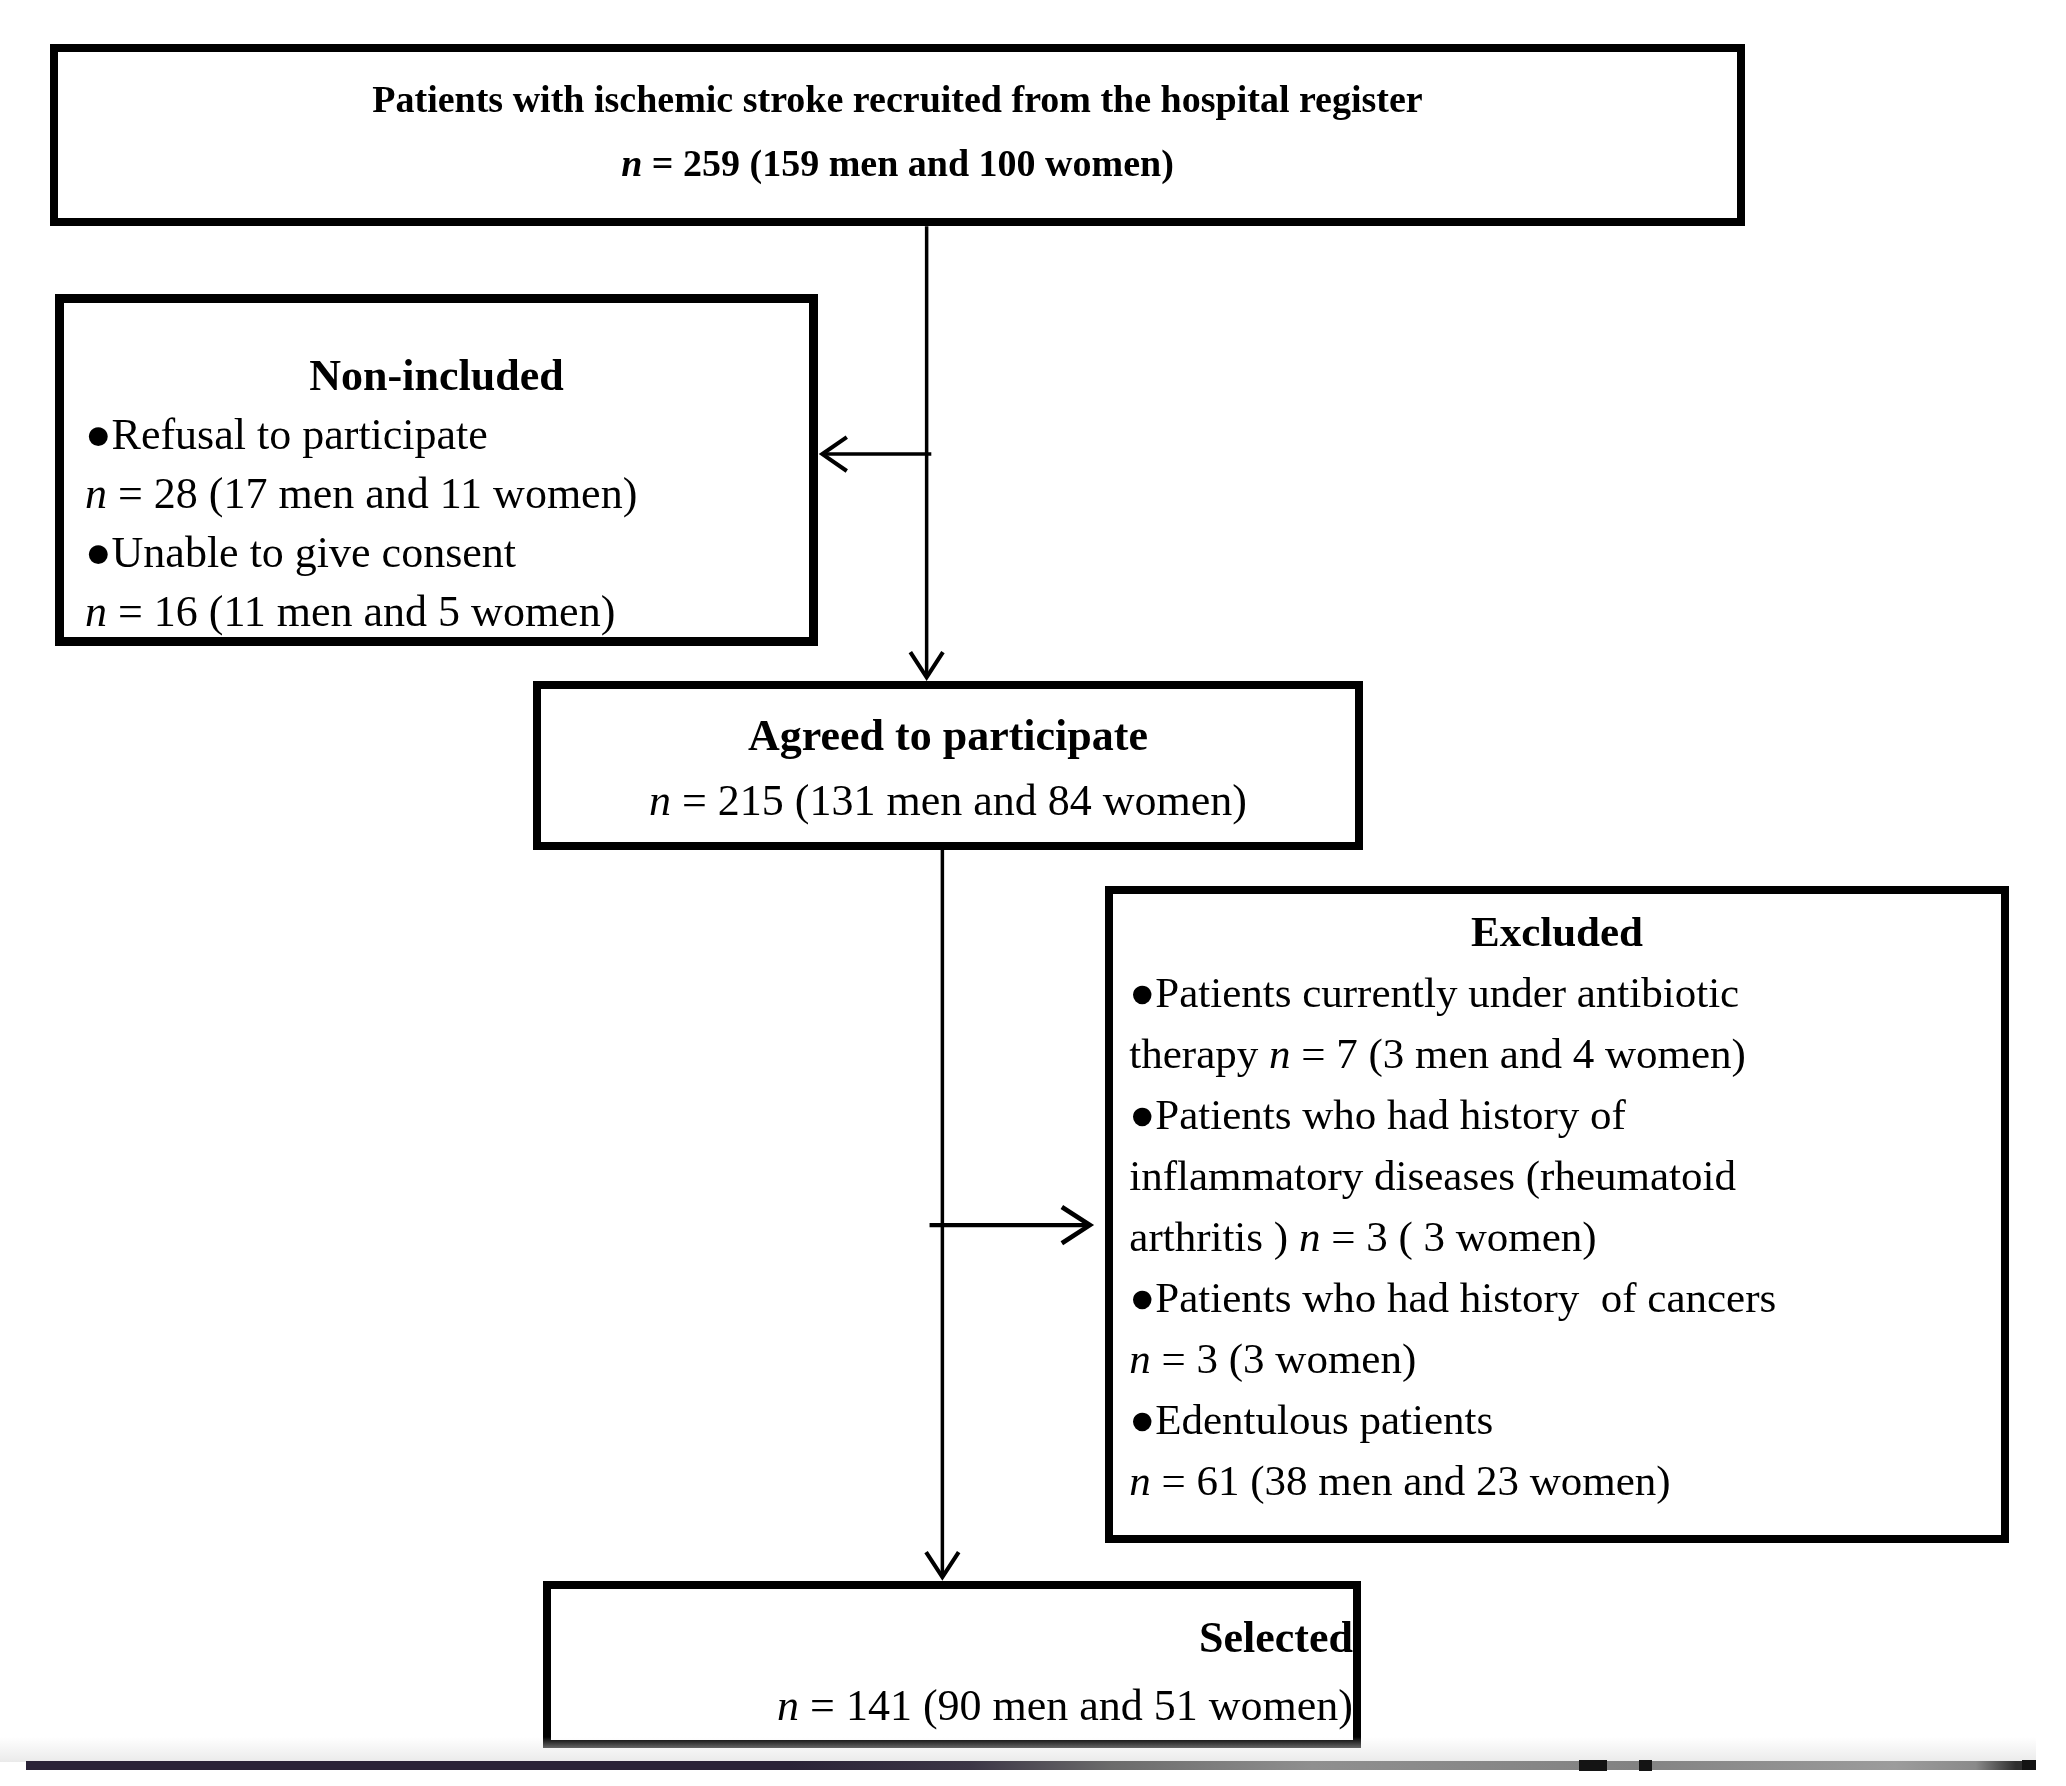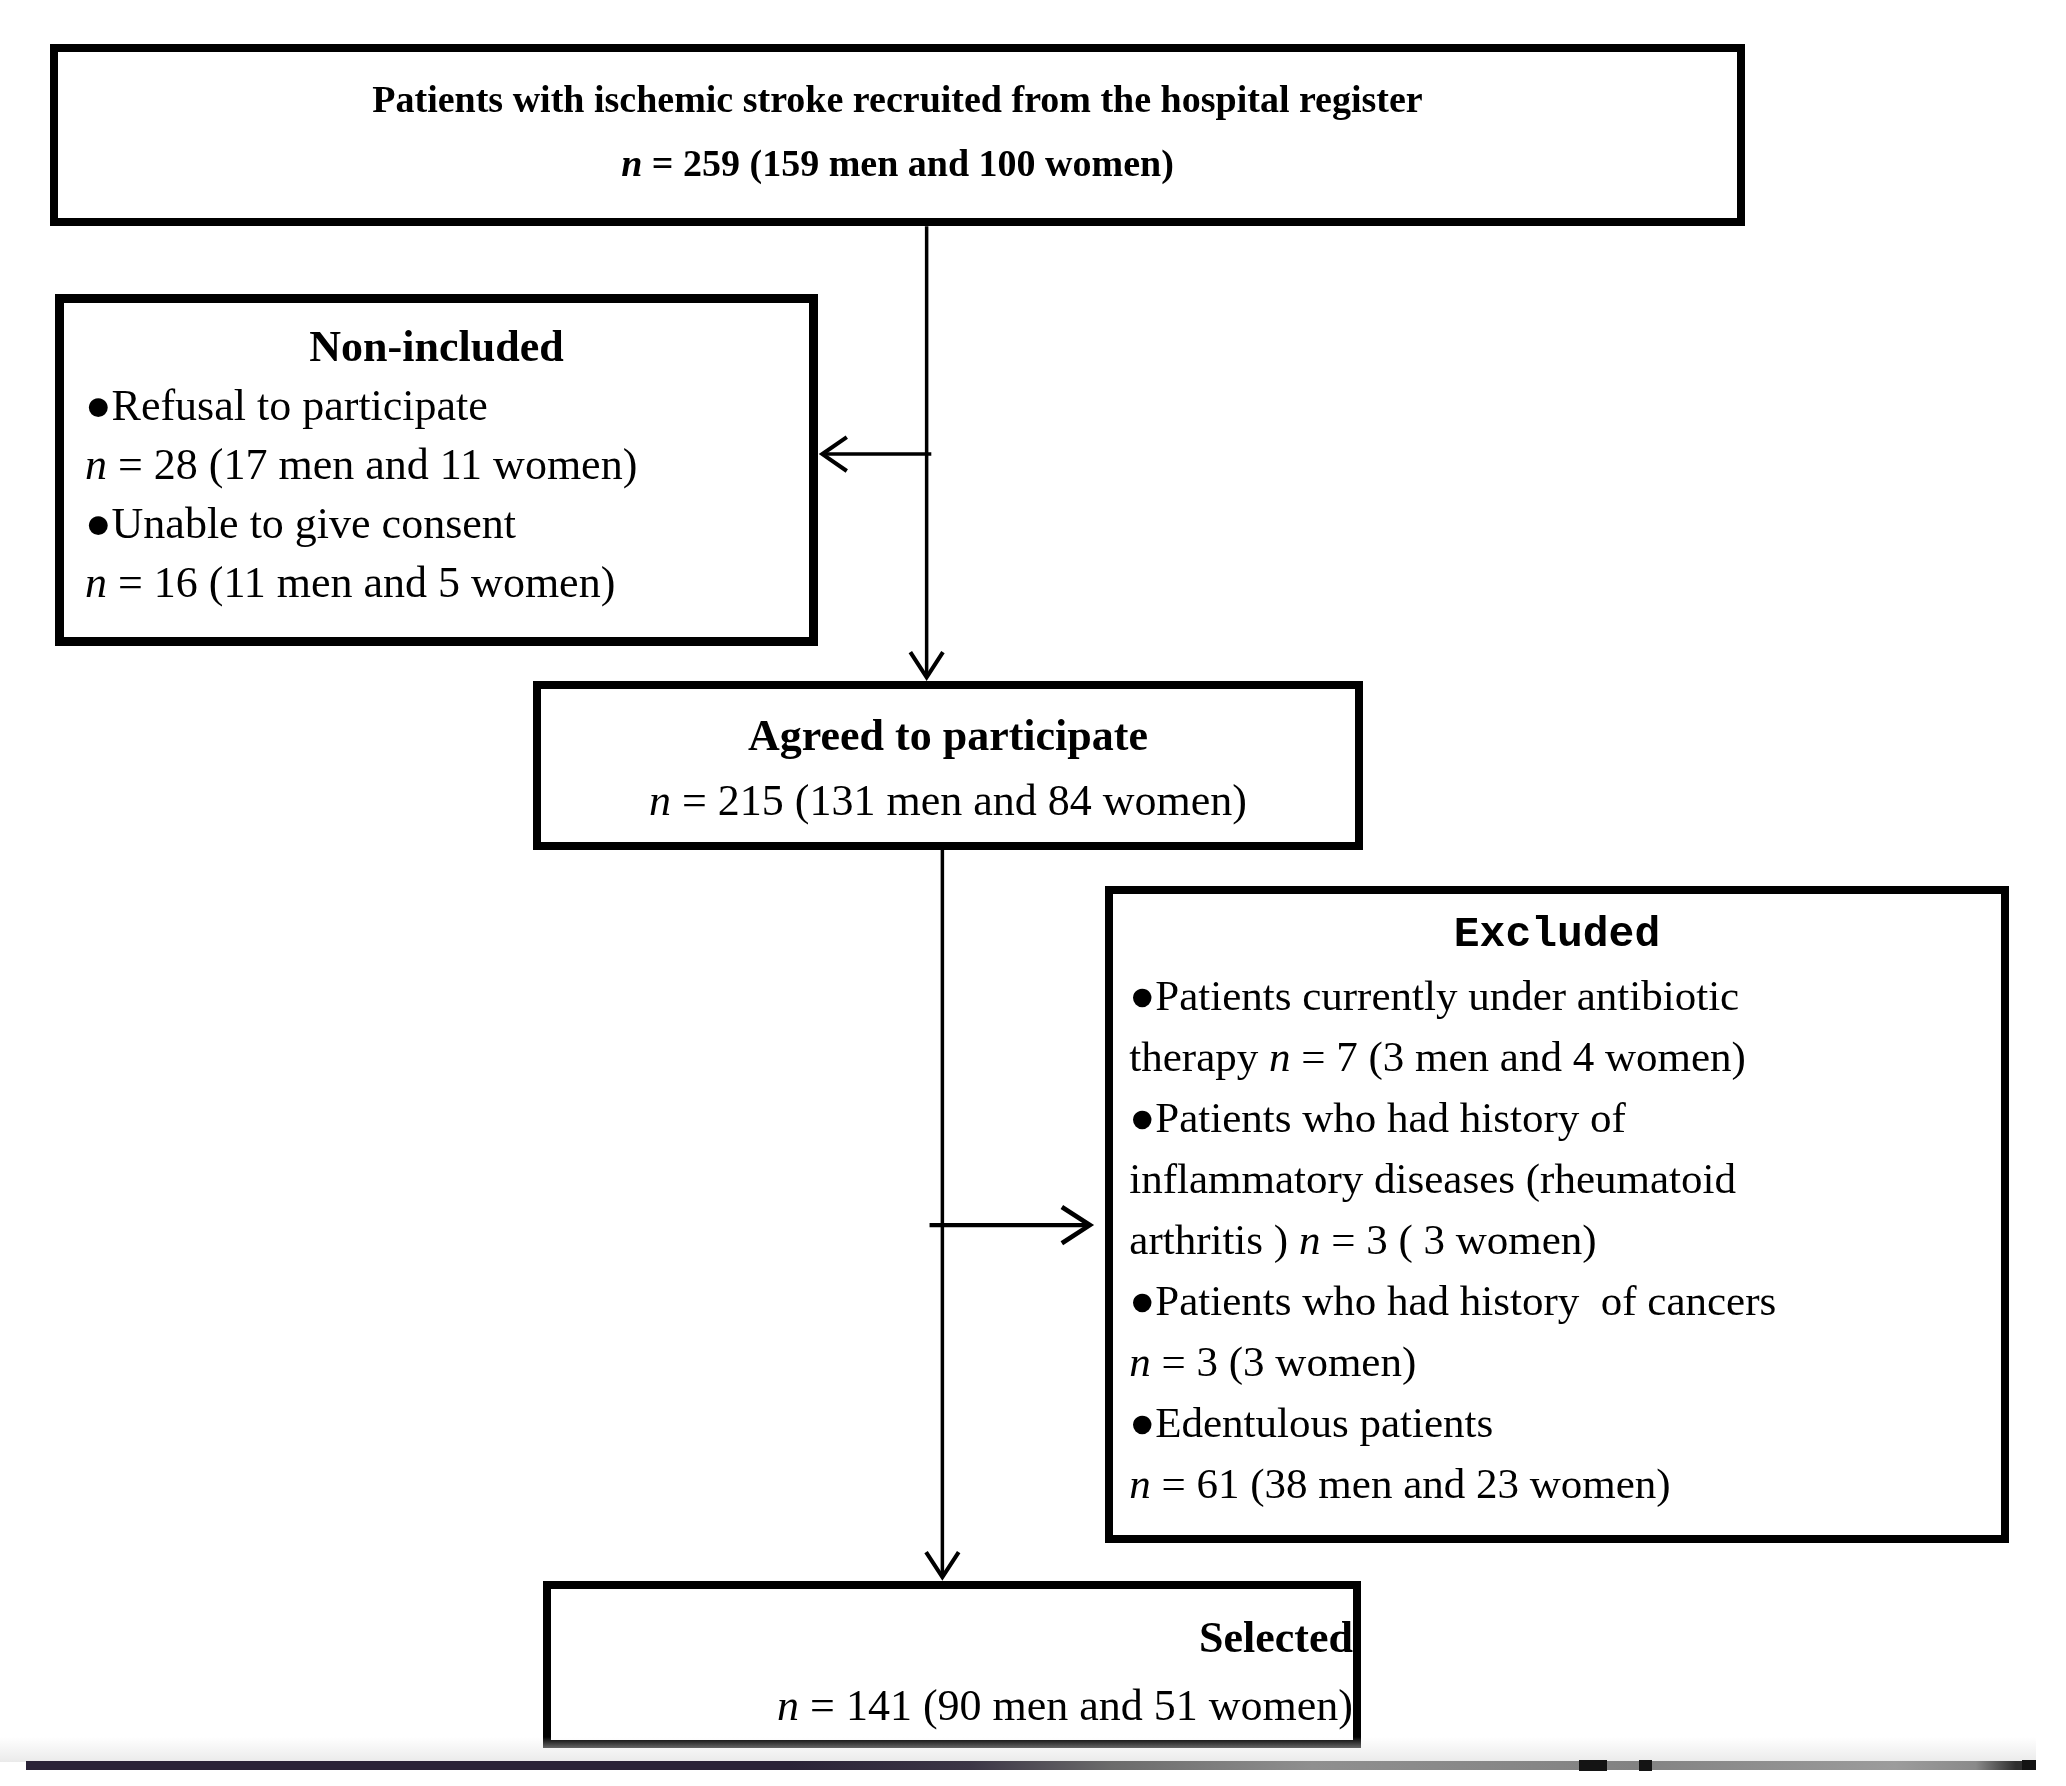--- a/index.html
+++ b/index.html
@@ -26,21 +26,21 @@
     left: 50px; top: 44px; width: 1695px; height: 182px;
     text-align: center; font-size: 38px; line-height: 64px;
     padding-top: 15px;
   }
   .box-non-included {
     left: 55px; top: 294px; width: 763px; height: 352px;
     border-width: 9.3px;
     font-size: 44px; line-height: 59px;
     padding-top: 14px;
   }
-  .box-non-included .title-lines { text-align: center; }
+  .box-non-included .title-lines { text-align: center; margin-top: 29px; }
   .box-non-included .body-lines { padding-left: 21px; }
   .box-agreed {
     left: 533px; top: 681px; width: 830px; height: 169px;
     text-align: center; font-size: 44px; line-height: 65px;
     padding-top: 14px;
   }
   .box-excluded {
     left: 1105px; top: 886px; width: 904px; height: 657px;
     border-width: 8.7px;
     font-size: 43px; line-height: 61px;
@@ -107,21 +107,21 @@
 
   <div class="box box-agreed">
     <div class="title-lines">
         <div class="tline"><span style="font-weight: bold;">Agreed to participate</span></div>
         <div class="tline"><span style="font-style: italic;">n</span><span> = 215 (131 men and 84 women)</span></div>
       </div>
   </div>
 
   <div class="box box-excluded">
     <div class="title-lines">
-        <div class="tline"><span style="font-weight: bold; font-family: Liberation Mono, monospace;">Excluded</span></div>
+        <div class="tline"><span style="font-weight: bold;">Excluded</span></div>
       </div>
     <div class="body-lines">
         <div class="tline"><span>●Patients currently under antibiotic</span></div>
         <div class="tline"><span>therapy </span><span style="font-style: italic;">n</span><span> = 7 (3 men and 4 women)</span></div>
         <div class="tline"><span>●Patients who had history of</span></div>
         <div class="tline"><span>inflammatory diseases (rheumatoid</span></div>
         <div class="tline"><span>arthritis ) </span><span style="font-style: italic;">n</span><span> = 3 ( 3 women)</span></div>
         <div class="tline"><span>●Patients who had history  of cancers</span></div>
         <div class="tline"><span style="font-style: italic;">n</span><span> = 3 (3 women)</span></div>
         <div class="tline"><span>●Edentulous patients</span></div>

